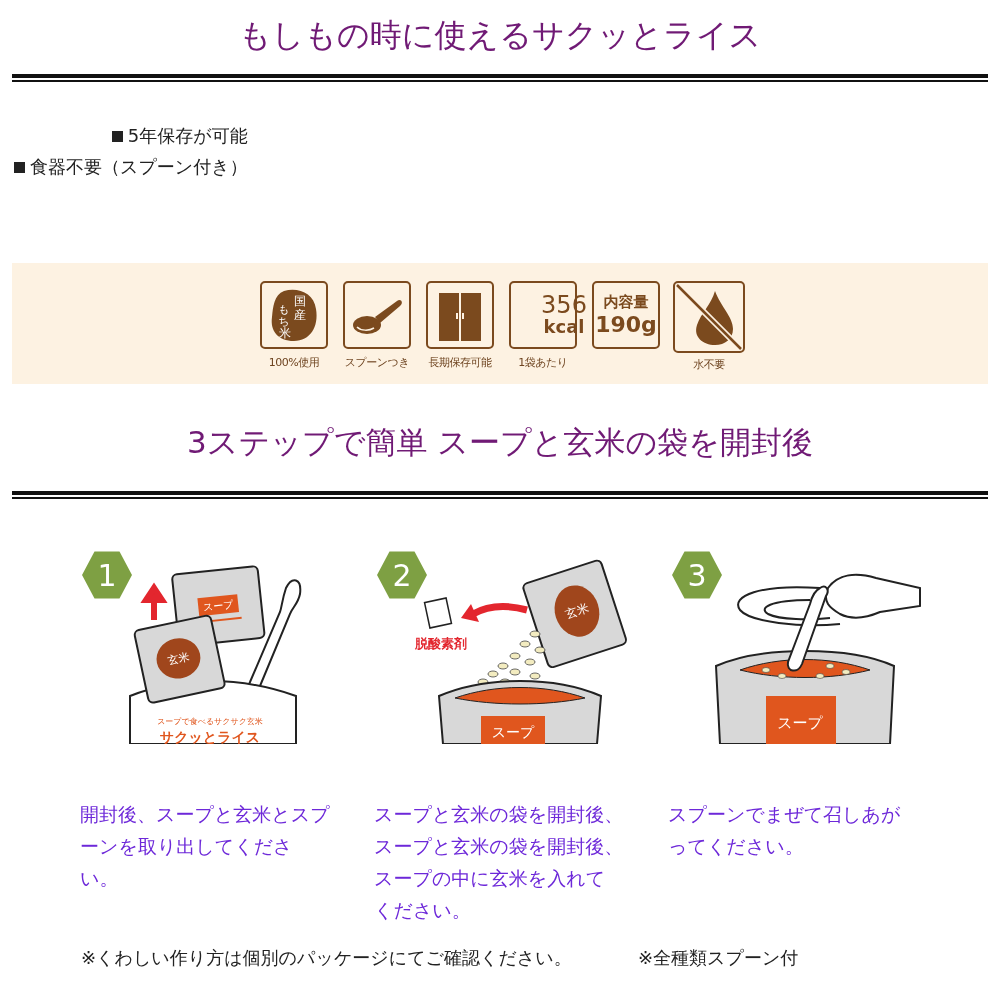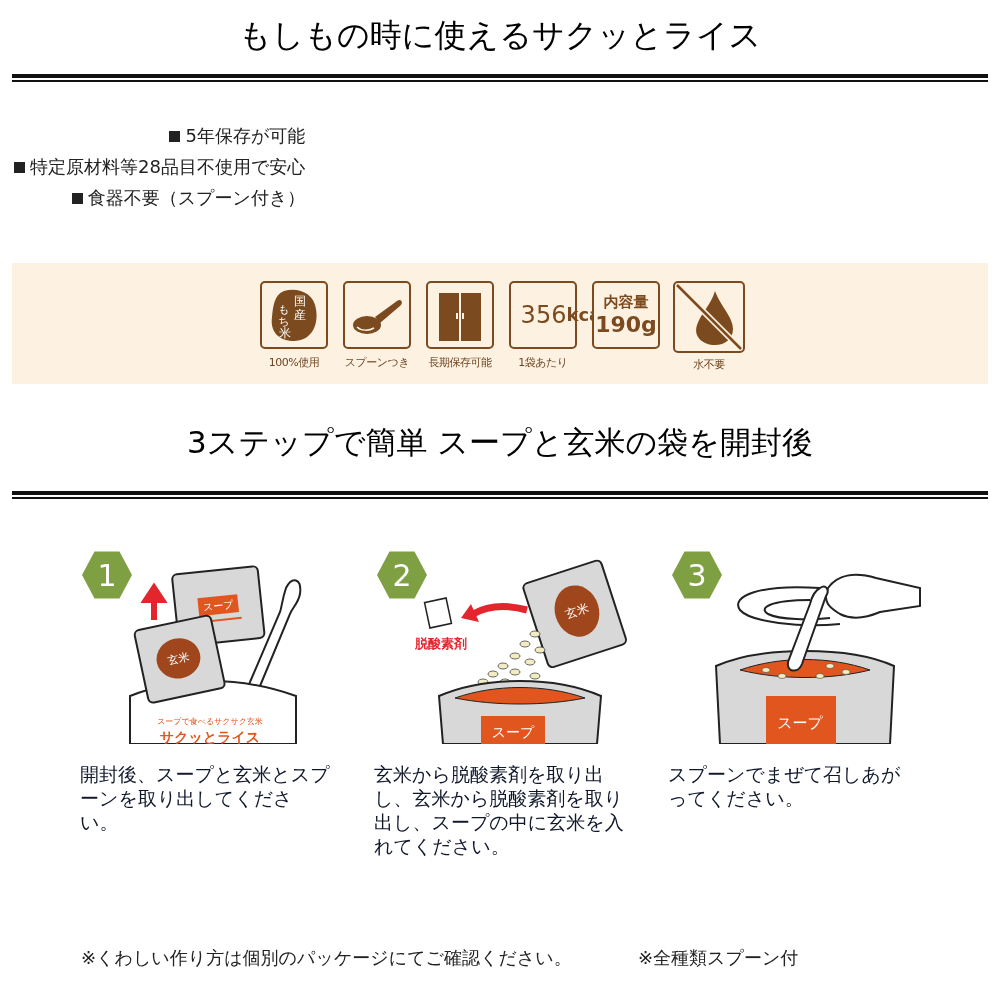--- a/index.html
+++ b/index.html
@@ -1,53 +1,52 @@
 <!DOCTYPE html>
 <html><head>
 <meta charset="utf-8">
 <style>
   html, body { margin:0; padding:0; background:#ffffff; }
   body { width:1000px; height:1000px; position:relative; overflow:hidden;
          font-family:"DejaVu Sans","Liberation Sans",sans-serif; color:#222; }
   .title { position:absolute; left:0; width:1000px; text-align:center;
-           font-size:32px; font-weight:normal; color:#000000; letter-spacing:0px; margin:0; }
+           font-size:32px; font-weight:normal; color:#701a75; letter-spacing:0px; margin:0; }
   .rule { position:absolute; left:12px; width:976px; }
   .rule .thick { height:4px; background:#111; }
   .rule .gap { height:2px; }
   .rule .thin { height:2px; background:#111; }
   .features { position:absolute; left:14px; top:120px; font-size:18px; line-height:31px; color:#222;text-align:right; }
   .features .bullet { display:inline-block; width:11px; height:11px; background:#222; margin-right:5px; vertical-align:0px; }
   .band { position:absolute; left:12px; top:263px; width:976px; height:121px; background:#fdf2e2; }
   .icon-row { position:absolute; left:258px; top:281px; display:flex; gap:11px; }
   .ic { width:72px; display:flex; flex-direction:column; align-items:center; }
   .ic-box { width:68px; height:68px; border:2px solid #7b4a1e; border-radius:5px; box-sizing:border-box;
             background:#fdf2e2; position:relative; display:flex; align-items:center; justify-content:center; color:#7b4a1e; }
   .ic-label { margin-top:6px; font-size:11px; font-weight:normal; color:#6e4420; white-space:nowrap; letter-spacing:-0.5px; }
   .kcal-num { font-size:24px; line-height:24px; color:#7b4a1e; }
   .kcal-unit { font-size:18px; font-weight:bold; line-height:20px; color:#7b4a1e; }
   .step { position:absolute; top:548px; }
   .hex { position:absolute; width:50px; height:50px; background:#7ea043;
          clip-path:polygon(25% 3%,75% 3%,100% 50%,75% 97%,25% 97%,0% 50%);
          color:#fff; font-size:30px; display:flex; align-items:center; justify-content:center; }
-  .step-text { position:absolute; font-size:19px; line-height:24px; color:#0f172a; width:250px; }
+  .step-text { position:absolute; font-size:19px; line-height:32px; color:#6d28d9; width:250px;margin-top:36px; }
   .note { position:absolute; top:946px; font-size:18px; color:#222; white-space:nowrap; }
 </style>
 </head>
 <body>
 
 <h1 class="title" style="top:14px;">もしもの時に使えるサクッとライス</h1>
 <div class="rule" style="top:74px;">
   <div class="thick"></div>
     <div class="gap"></div>
     <div class="thin"></div>
 </div>
 
 <div class="features">
   <div><span class="bullet"></span><span>5年保存が可能</span></div>
-  <div><span class="bullet"></span><span>特定原材料等28品目不使用で安心</span></div>
   <div><span class="bullet"></span><span>食器不要（スプーン付き）</span></div>
 </div>
 
 <div class="band"></div>
 <div class="icon-row">
 
   <div class="ic">
     <div class="ic-box">
       <svg width="60" height="60" viewBox="0 0 60 60">
         <path d="M20 6 C34 2 50 8 52 24 C55 42 46 56 30 56 C14 56 6 46 8 32 C9 22 10 10 20 6 Z" fill="#7b4a1e"></path>
@@ -78,21 +77,21 @@
         <rect x="9" y="8" width="42" height="48" fill="#7b4a1e"></rect>
         <line x1="30" y1="8" x2="30" y2="56" stroke="#fdf2e2" stroke-width="2"></line>
         <rect x="26" y="28" width="2" height="6" fill="#fdf2e2"></rect>
         <rect x="32" y="28" width="2" height="6" fill="#fdf2e2"></rect>
       </svg>
     </div>
     <div class="ic-label">長期保存可能</div>
   </div>
 
   <div class="ic">
-    <div class="ic-box" style="flex-direction:row;padding-left:42px;">
+    <div class="ic-box" style="flex-direction:column;padding-left:42px;">
       <span class="kcal-num">356</span>
       <span class="kcal-unit">kcal</span>
     </div>
     <div class="ic-label">1袋あたり</div>
   </div>
 
   <div class="ic">
     <div class="ic-box" style="flex-direction:column;">
       <span style="font-size:15px;font-weight:bold;line-height:20px;color:#7b4a1e;">内容量</span>
       <span style="font-size:22px;font-weight:bold;line-height:26px;color:#7b4a1e;">190g</span>
@@ -207,17 +206,17 @@
       <ellipse cx="176" cy="124" rx="4" ry="2.5"></ellipse>
         <ellipse cx="112" cy="128" rx="4" ry="2.5"></ellipse>
       <ellipse cx="150" cy="128" rx="4" ry="2.5"></ellipse>
     </g>
     <path d="M96 148 h70 v48 h-70 z" fill="#e0561e"></path>
     <text x="130" y="180" font-size="15" fill="#fff" font-family="DejaVu Sans, sans-serif" text-anchor="middle">スープ</text>
   </svg>
 </div>
 
 <div class="step-text" style="left:80px;top:762px;width:250px;">開封後、スープと玄米とスプーンを取り出してください。</div>
-<div class="step-text" style="left:374px;top:762px;width:250px;">玄米から脱酸素剤を取り出し、玄米から脱酸素剤を取り出し、スープの中に玄米を入れてください。</div>
+<div class="step-text" style="left:374px;top:762px;width:250px;">スープと玄米の袋を開封後、スープと玄米の袋を開封後、スープの中に玄米を入れてください。</div>
 <div class="step-text" style="left:668px;top:762px;width:250px;">スプーンでまぜて召しあがってください。</div>
 
 <div class="note" style="left:81px;">※くわしい作り方は個別のパッケージにてご確認ください。</div>
 <div class="note" style="left:638px;">※全種類スプーン付</div>
 
 </body></html>

